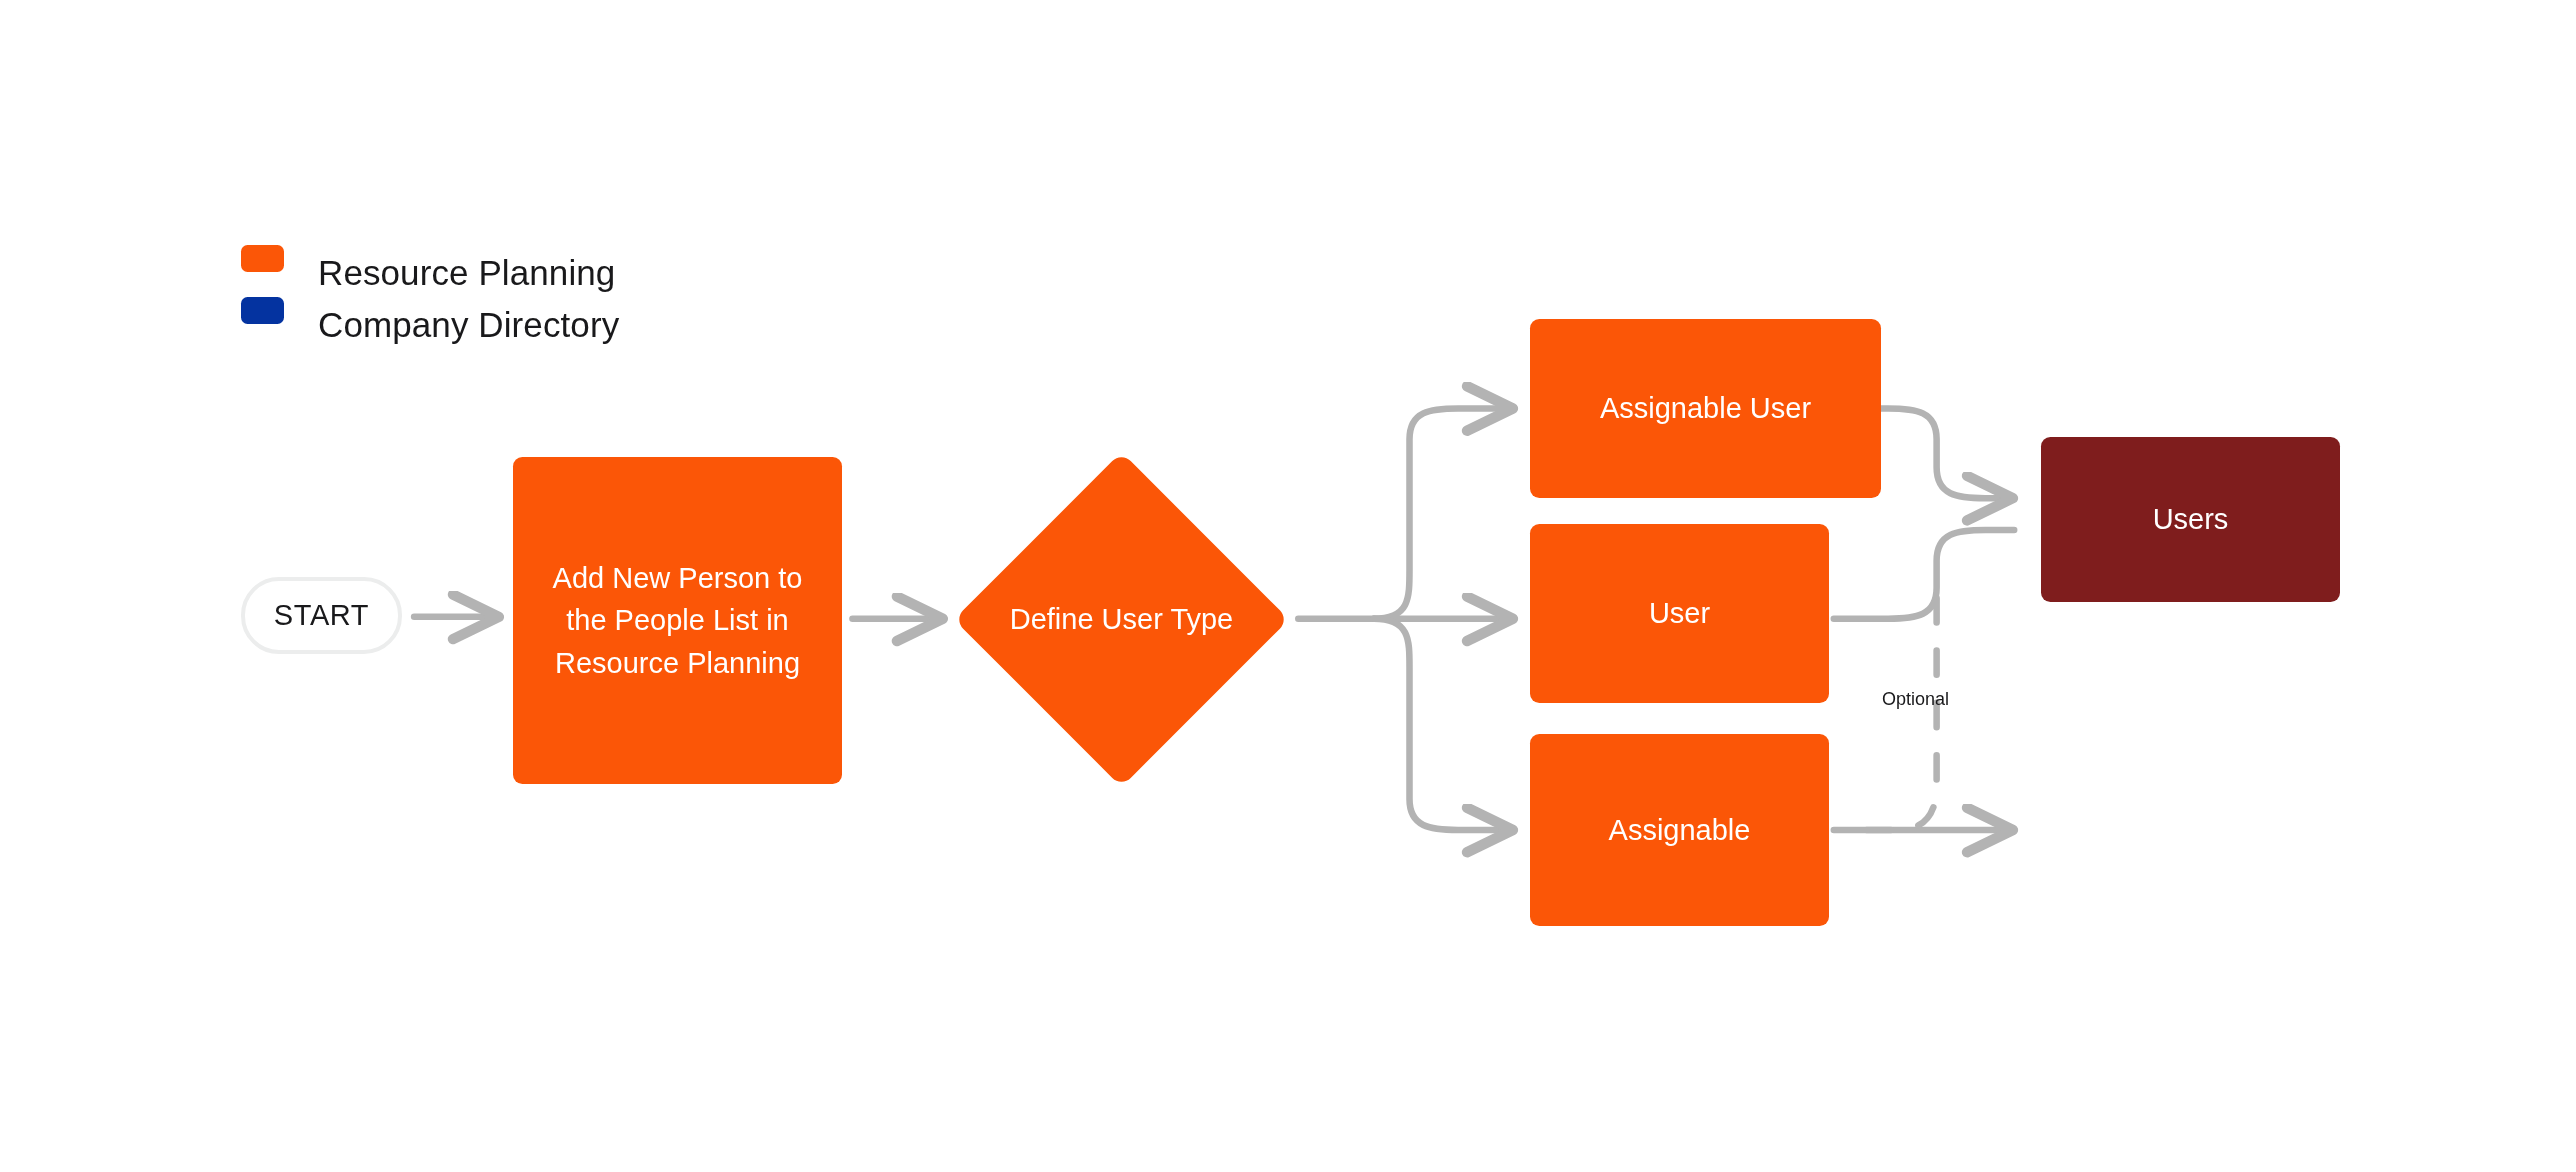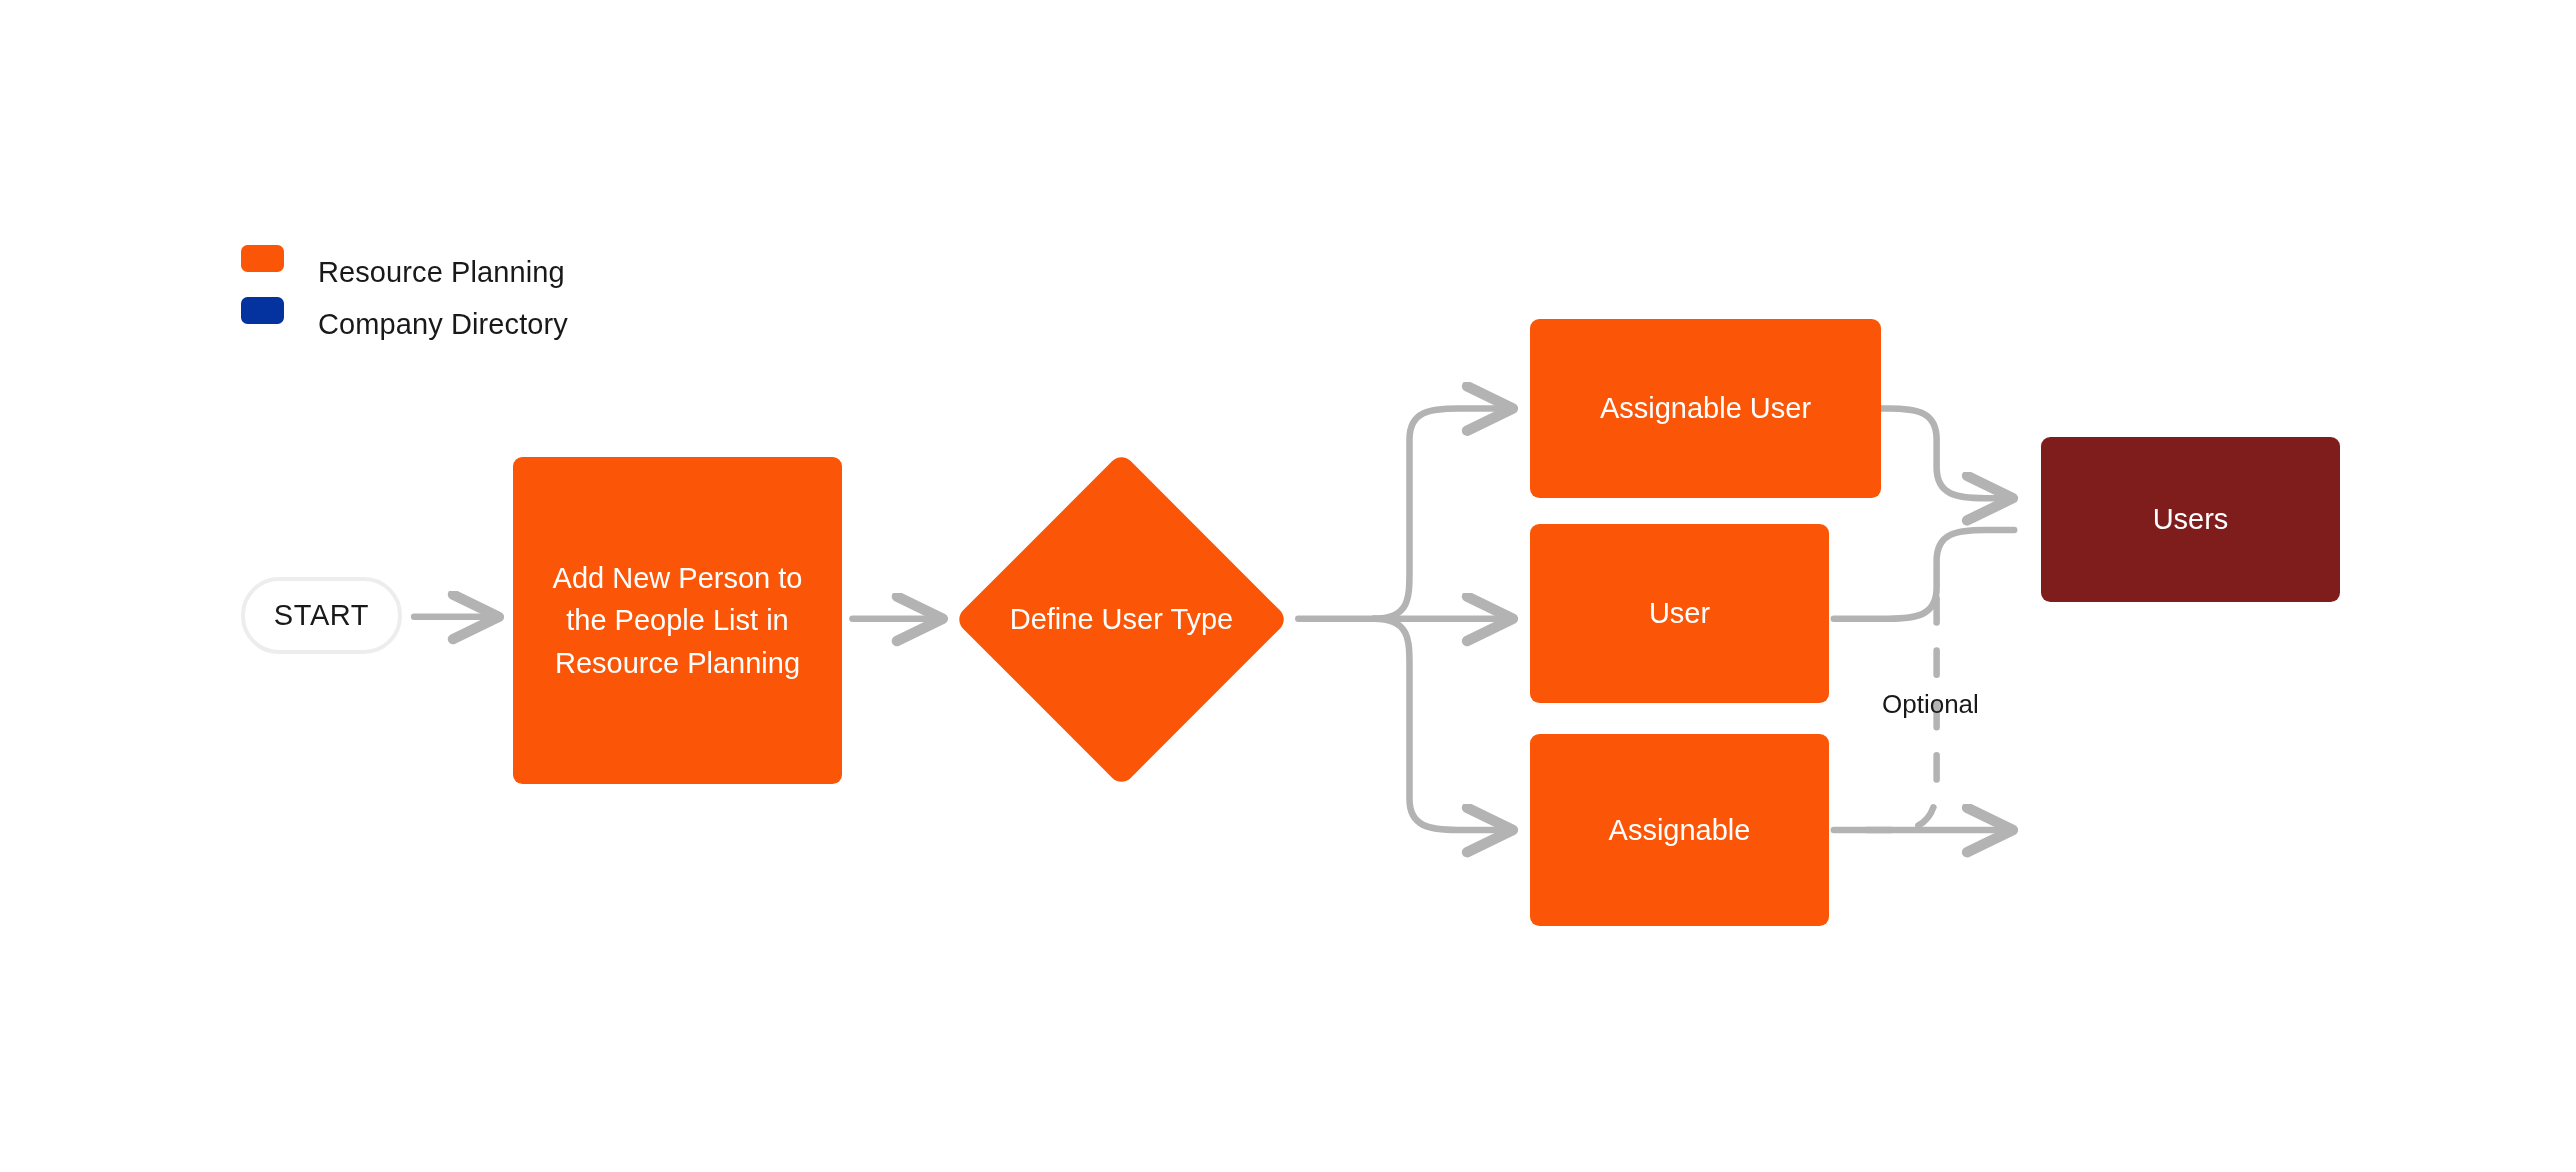--- a/index.html
+++ b/index.html
@@ -44,21 +44,21 @@
   .legend-swatch {
     width: 43px;
     height: 27px;
     border-radius: 6.5px;
     flex: 0 0 auto;
   }
   .legend-swatch.orange { background: #fb5607; }
   .legend-swatch.blue   { background: #0433a0; }
   .legend-label {
     margin-left: 34px;
-    font-size: 29px;
+    font-size: 35px;
     color: #19191b;
     letter-spacing: 0.1px;
     white-space: nowrap;
     margin-top: 29px;
   }
 
   
   .node {
     position: absolute;
     display: flex;
@@ -131,21 +131,21 @@
 
   #node-assignable-user { left: 1530px; top: 319px; width: 351px; height: 179px; }
   #node-user            { left: 1530px; top: 524px; width: 299px; height: 179px; }
   #node-assignable      { left: 1530px; top: 734px; width: 299px; height: 192px; }
 
   #node-users     { left: 2041px; top: 437px; width: 299px; height: 165px; }
   #node-contacts  { left: 2041px; top: 737px; width: 299px; height: 190px; }
 
   .edge-label {
     position: absolute;
-    font-size: 26px;
+    font-size: 18px;
     color: #19191b;
     white-space: nowrap;
   }
   #label-optional { left: 1882px; top: 689px; }
 </style>
 </head>
 <body>
 
 <div id="canvas">
 

